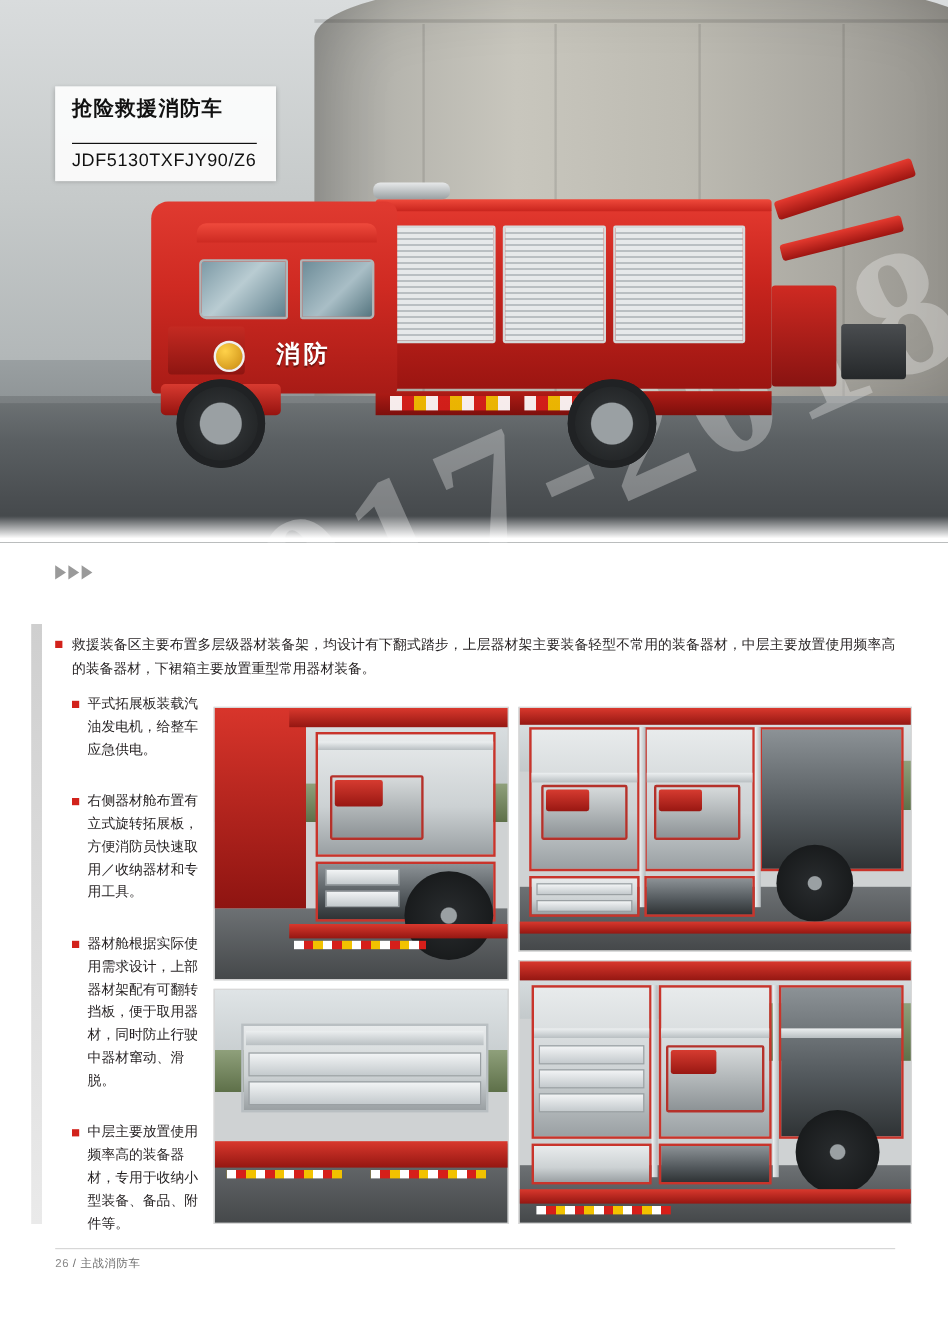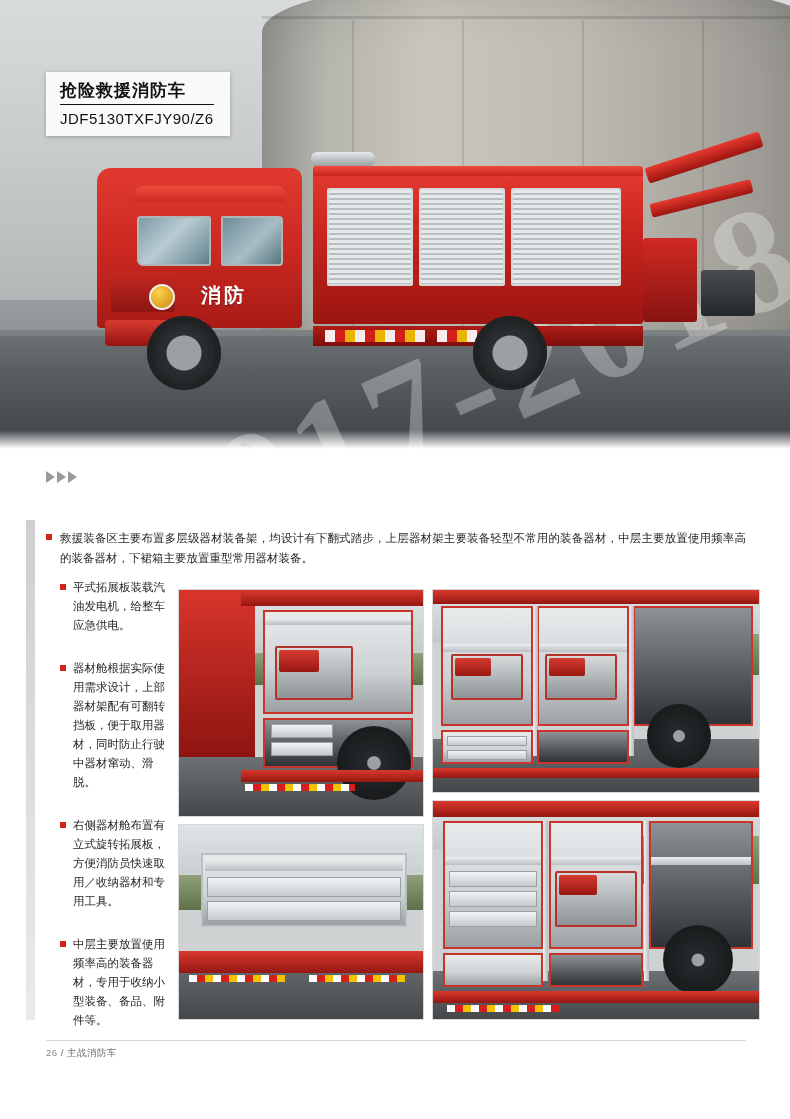--- a/index.html
+++ b/index.html
@@ -69,28 +69,28 @@
 
   
   .title-plate {
     position: absolute; left: 46px; top: 72px;
     background: rgba(255,255,255,.88);
     padding: 7px 16px 9px 14px;
     box-shadow: 0 1px 4px rgba(0,0,0,.25);
   }
   .title-plate .t1 {
     font-size: 17px; font-weight: 700; color: #111; letter-spacing: 1px;
-    border-bottom: 1.5px solid #111; padding-bottom: 2px; margin-bottom: 5px;
+    border-bottom: 1.5px solid #111; padding-bottom: 17px; margin-bottom: 5px;
   }
   .title-plate .t2 { font-size: 15px; color: #111; letter-spacing: .5px; }
 
   
   .truck { position: absolute; left: 85px; top: 140px; width: 680px; height: 260px; }
   .cab {
-    position: absolute; left: 12px; top: 28px; width: 205px; height: 160px;
+    position: absolute; left: 41px; top: 28px; width: 205px; height: 160px;
     background: linear-gradient(180deg,#e03a30 0%, #cf2a22 45%, #a81b16 100%);
     border-radius: 14px 10px 4px 4px;
   }
   .cab-roof {
     position:absolute; left: 38px; top: 18px; width: 150px; height: 16px;
     background: linear-gradient(180deg,#ef4a3c,#cd2a22); border-radius: 8px 8px 0 0;
   }
   .win1 {
     position:absolute; left:40px; top:48px; width:74px; height:50px;
     background: linear-gradient(135deg,#7d9aa6 0%, #b9ccd2 45%, #60808d 100%);
@@ -330,25 +330,25 @@
   <div class="intro-text">救援装备区主要布置多层级器材装备架，均设计有下翻式踏步，上层器材架主要装备轻型不常用的装备器材，中层主要放置使用频率高的装备器材，下裙箱主要放置重型常用器材装备。</div>
 </div>
 
 <div class="notes">
   <div class="note" style="margin-bottom:24px;">
     <div class="bullet-sq"></div>
     <p>平式拓展板装载汽油发电机，给整车应急供电。</p>
   </div>
   <div class="note" style="margin-bottom:24px;">
     <div class="bullet-sq"></div>
-    <p>器材舱根据实际使用需求设计，上部器材架配有可翻转挡板，便于取用器材，同时防止行驶中器材窜动、滑脱。</p>
+    <p>右侧器材舱布置有立式旋转拓展板，方便消防员快速取用／收纳器材和专用工具。</p>
   </div>
   <div class="note" style="margin-bottom:24px;">
     <div class="bullet-sq"></div>
-    <p>右侧器材舱布置有立式旋转拓展板，方便消防员快速取用／收纳器材和专用工具。</p>
+    <p>器材舱根据实际使用需求设计，上部器材架配有可翻转挡板，便于取用器材，同时防止行驶中器材窜动、滑脱。</p>
   </div>
   <div class="note">
     <div class="bullet-sq"></div>
     <p>中层主要放置使用频率高的装备器材，专用于收纳小型装备、备品、附件等。</p>
   </div>
 </div>
 
 <div class="ph p1">
   <div class="sky2" style="height:30%"></div>
   <div class="greenery" style="left:0;top:28%;width:100%;height:14%"></div>

